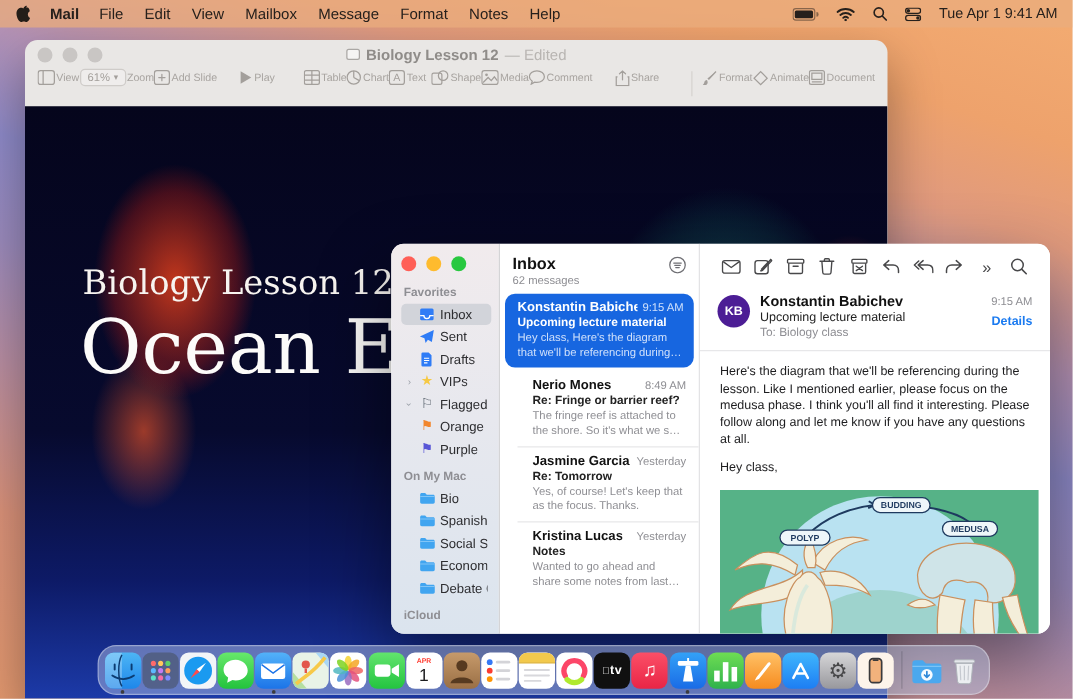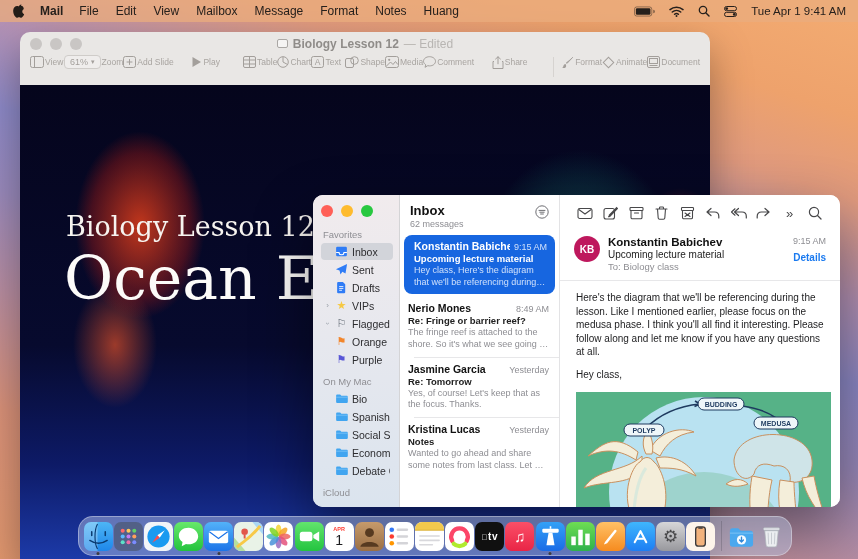--- a/index.html
+++ b/index.html
@@ -50,54 +50,54 @@
   .kn-headline { position:absolute; left:44px; top:158px; font-family:"DejaVu Serif", serif; font-size:60px; color:#fcfbf9; white-space:nowrap; }
 
   
   .mail-window { position:absolute; left:313px; top:195px; width:527px; height:312px; z-index:20;
     border-radius:10px; overflow:hidden; display:flex;
     box-shadow:0 25px 60px rgba(0,0,0,0.45); background:#fff; }
   .mail-sidebar { width:87px; flex:none; background:linear-gradient(180deg,#f1ebed 0%, #e7e8ee 45%, #dbe4ee 100%);
     border-right:1px solid #d4d4d6; padding:10px 6px 0 8px; font-size:10.5px; color:#2d2d30; }
   .mail-sidebar .lights { margin-bottom:12px; }
   .light.red{background:#ff5f57;} .light.yellow{background:#febb2e;} .light.green{background:#28c840;}
-  .sb-header { color:#8e8e93; font-size:9.5px; font-weight:normal; margin:8px 0 3px 2px; }
+  .sb-header { color:#8e8e93; font-size:9.5px; font-weight:bold; margin:8px 0 3px 2px; }
   .sb-item { display:flex; align-items:center; gap:4px; padding:2px 3px; border-radius:4px; margin-bottom:1px; position:relative; }
   .sb-item.selected { background:#d2d4da; }
   .sb-item .chev { width:7px; font-size:8px; color:#9aa0a8; flex:none; display:inline-block; text-align:center; }
   .sb-item .chev.down { transform:rotate(90deg); }
   .sb-item .sb-ic { width:13px; height:13px; flex:none; display:flex; align-items:center; justify-content:center; font-size:11px; line-height:1; }
   .sb-item .lbl { white-space:nowrap; overflow:hidden; }
   .sb-item.indent { padding-left:14px; }
 
   .mail-list { width:160px; flex:none; border-right:1px solid #e3e3e5; background:#fff; overflow:hidden; }
   .list-head { padding:8px 10px 4px; position:relative; }
   .list-head .t { font-size:13px; font-weight:bold; color:#111; }
   .list-head .c { font-size:9px; color:#8e8e93; margin-top:1px; }
   .filter-btn { position:absolute; right:10px; top:10px; }
-  .msg-row { padding:6px 10px 6px 8px; position:relative; }
+  .msg-row { padding:6px 10px 6px 26px; position:relative; }
   .msg-row + .msg-row::before { content:""; position:absolute; top:0; left:14px; right:0; height:1px; background:#e7e7e9; }
   .msg-row .r1 { display:flex; justify-content:space-between; align-items:baseline; }
   .msg-row .sender { font-size:10.5px; font-weight:bold; color:#111; white-space:nowrap; overflow:hidden; }
   .msg-row .time { font-size:9px; color:#8e8e93; flex:none; margin-left:4px; }
   .msg-row .subj { font-size:9.5px; font-weight:bold; color:#222; margin-top:1px; white-space:nowrap; overflow:hidden; }
   .msg-row .prev { font-size:9px; color:#8e8e93; margin-top:1px; line-height:1.3;
     display:-webkit-box; -webkit-line-clamp:2; -webkit-box-orient:vertical; overflow:hidden; }
   .msg-row.selected { background:#1766e0; border-radius:8px; margin:2px 4px; padding:5px 8px 6px 10px; }
   .msg-row.selected::after { content:""; }
   .msg-row.selected .sender,.msg-row.selected .subj { color:#fff; }
   .msg-row.selected .time,.msg-row.selected .prev { color:#cfe0fb; }
   .msg-row.selected + .msg-row::before { display:none; }
 
   .mail-read { flex:1; background:#fff; display:flex; flex-direction:column; overflow:hidden; }
   .read-toolbar { display:flex; align-items:center; padding:9px 14px 4px; gap:0; color:#48484a; }
   .rt-ic { flex:none; display:flex; align-items:center; justify-content:center; width:22px; height:18px; }
   .rt-gap { flex:1; max-width:18px; }
   .read-head { display:flex; padding:10px 14px 8px; border-bottom:1px solid #e7e7e9; margin:0 0px; }
-  .avatar { width:26px; height:26px; border-radius:50%; background:#be185d; color:#fff; font-size:10px; font-weight:bold;
+  .avatar { width:26px; height:26px; border-radius:50%; background:#4c1d95; color:#fff; font-size:10px; font-weight:bold;
     display:flex; align-items:center; justify-content:center; flex:none; margin-right:8px; }
   .rh-mid { flex:1; min-width:0; }
   .rh-sender { font-size:11.5px; font-weight:bold; color:#111; }
   .rh-subject { font-size:10px; color:#222; margin-top:1px; }
   .rh-to { font-size:9.5px; color:#8e8e93; margin-top:1px; }
   .rh-to .to-label { color:#8e8e93; }
   .rh-right { text-align:right; flex:none; }
   .rh-time { font-size:9px; color:#8e8e93; }
   .rh-details { font-size:10px; font-weight:bold; color:#1a7af0; margin-top:6px; cursor:pointer; }
   .read-body { padding:10px 16px 0; font-size:10px; color:#1d1d1f; line-height:1.35; }
@@ -128,21 +128,21 @@
     </span>
     <span class="appname">Mail</span>
     <span class="menus" id="menu-items">
         <span>File</span>
         <span>Edit</span>
         <span>View</span>
         <span>Mailbox</span>
         <span>Message</span>
         <span>Format</span>
         <span>Notes</span>
-        <span>Huang</span>
+        <span>Help</span>
       </span>
     <span class="right">
       <span>
           <svg width="21" height="11" viewBox="0 0 23 11">
             <rect x="0.5" y="0.5" width="19" height="10" rx="2.5" fill="none" stroke="#26201c" stroke-opacity="0.5"></rect>
             <rect x="2" y="2" width="16" height="7" rx="1.4" fill="#26201c"></rect>
             <path d="M21 3.5 v4 a2 2 0 0 0 0-4z" fill="#26201c" fill-opacity="0.5"></path>
           </svg>
         </span>
       <span>

